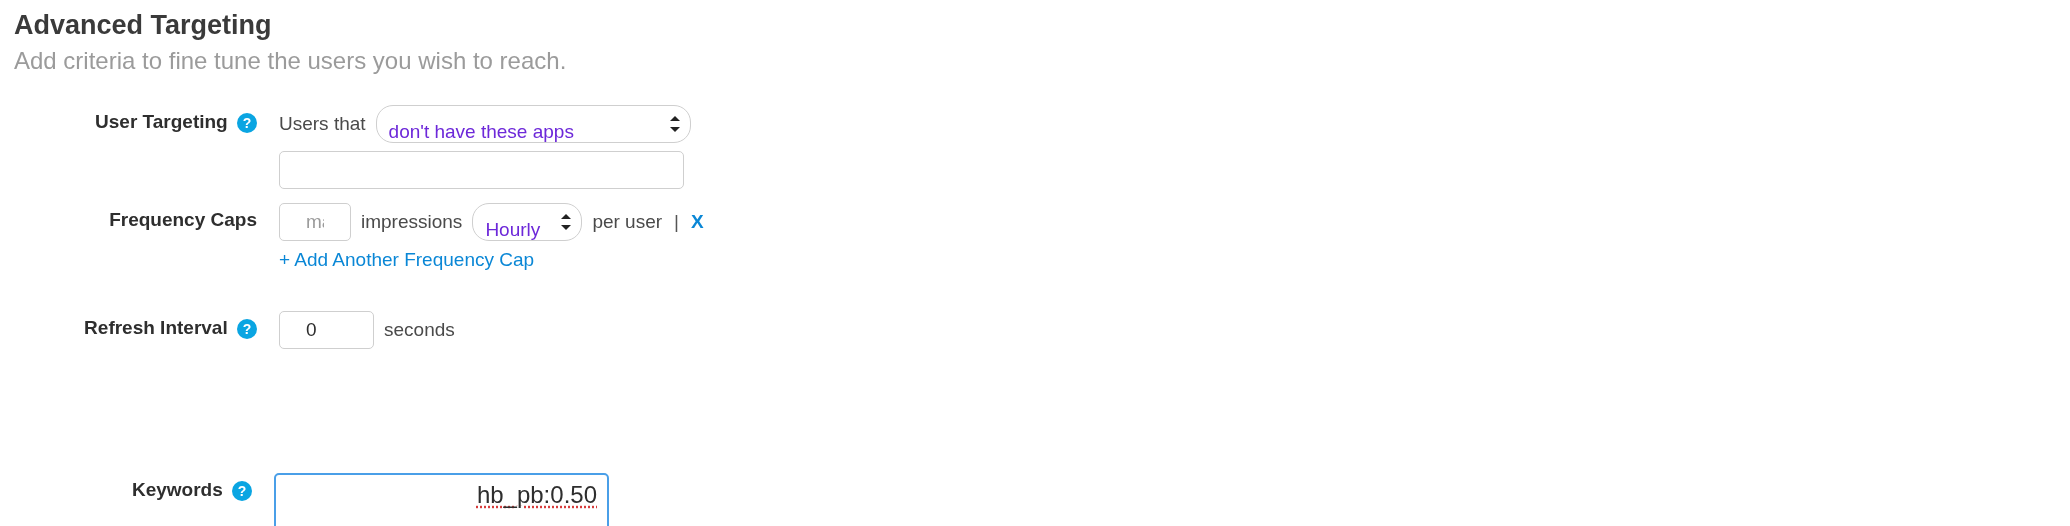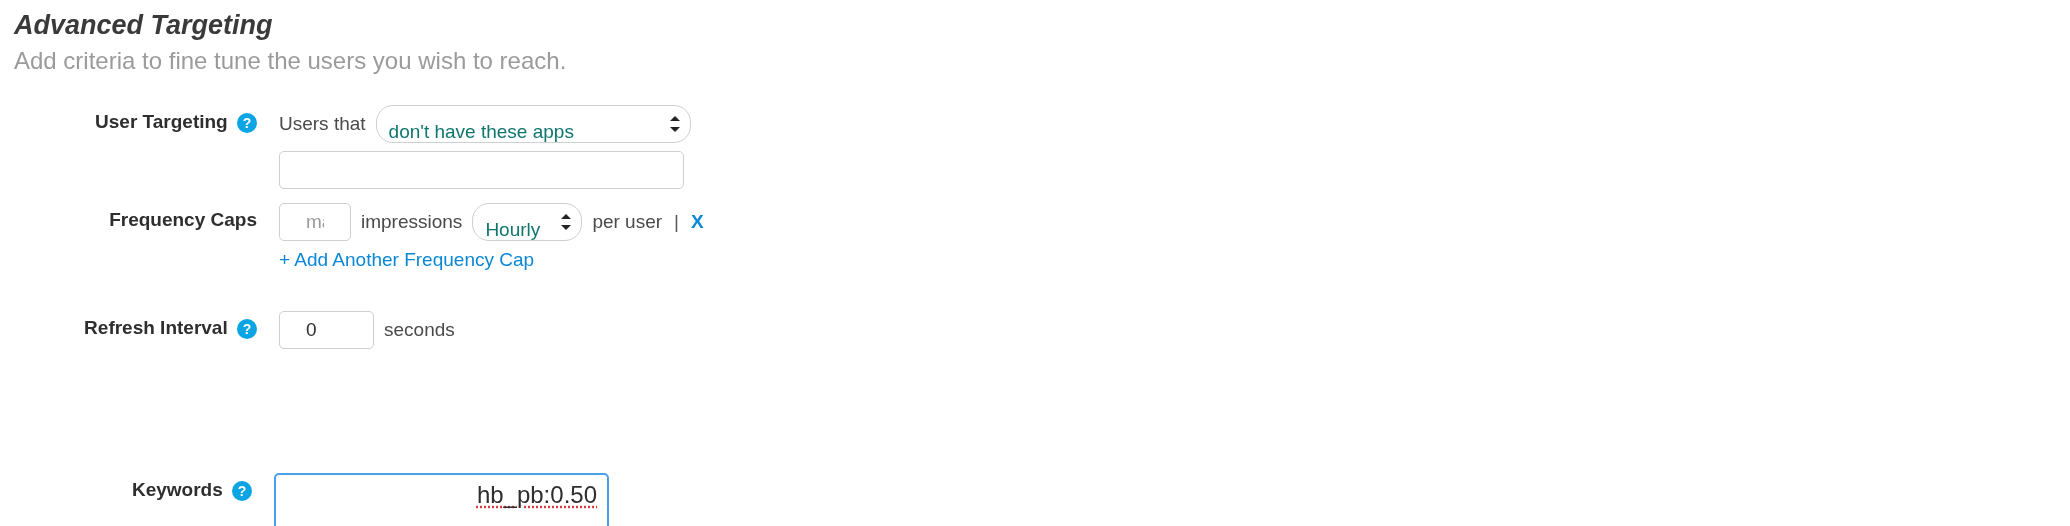--- a/index.html
+++ b/index.html
@@ -13,21 +13,20 @@
   }
   .page {
     width: 2070px;
     padding: 10px 14px 0 14px;
   }
   .section-title {
     font-size: 27px;
     font-weight: 700;
     color: #3a3a3a;
     margin: 0 0 6px 0;
-    font-style: italic;
   }
   .section-sub {
     font-size: 24px;
     color: #9b9b9b;
     margin: 0 0 30px 0;
   }
 
   .columns {
     display: flex;
     gap: 110px;
@@ -90,21 +89,21 @@
   .select {
     position: relative;
     display: inline-flex;
     align-items: center;
     height: 38px;
     padding: 16px 34px 0 12px;
     border: 1px solid #cfcfcf;
     border-radius: 17px;
     background: #fff;
     cursor: pointer;
-    color: #0f766e;
+    color: #6d28d9;
     user-select: none;
   }
   .select.wide { width: 315px; }
   .select.small { width: 110px; }
   .sort-arrows {
     position: absolute;
     right: 10px;
     top: 50%;
     transform: translateY(-50%);
     width: 10px;

